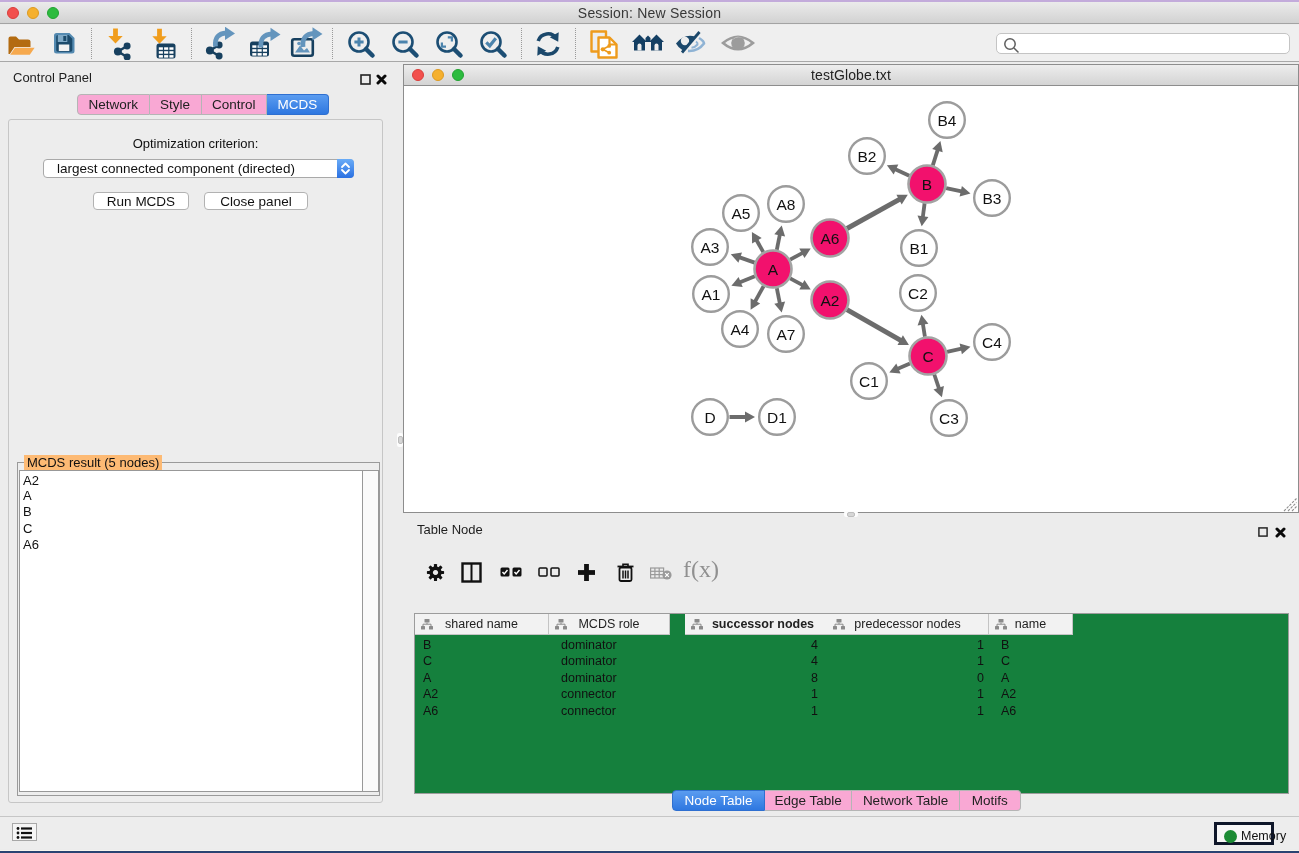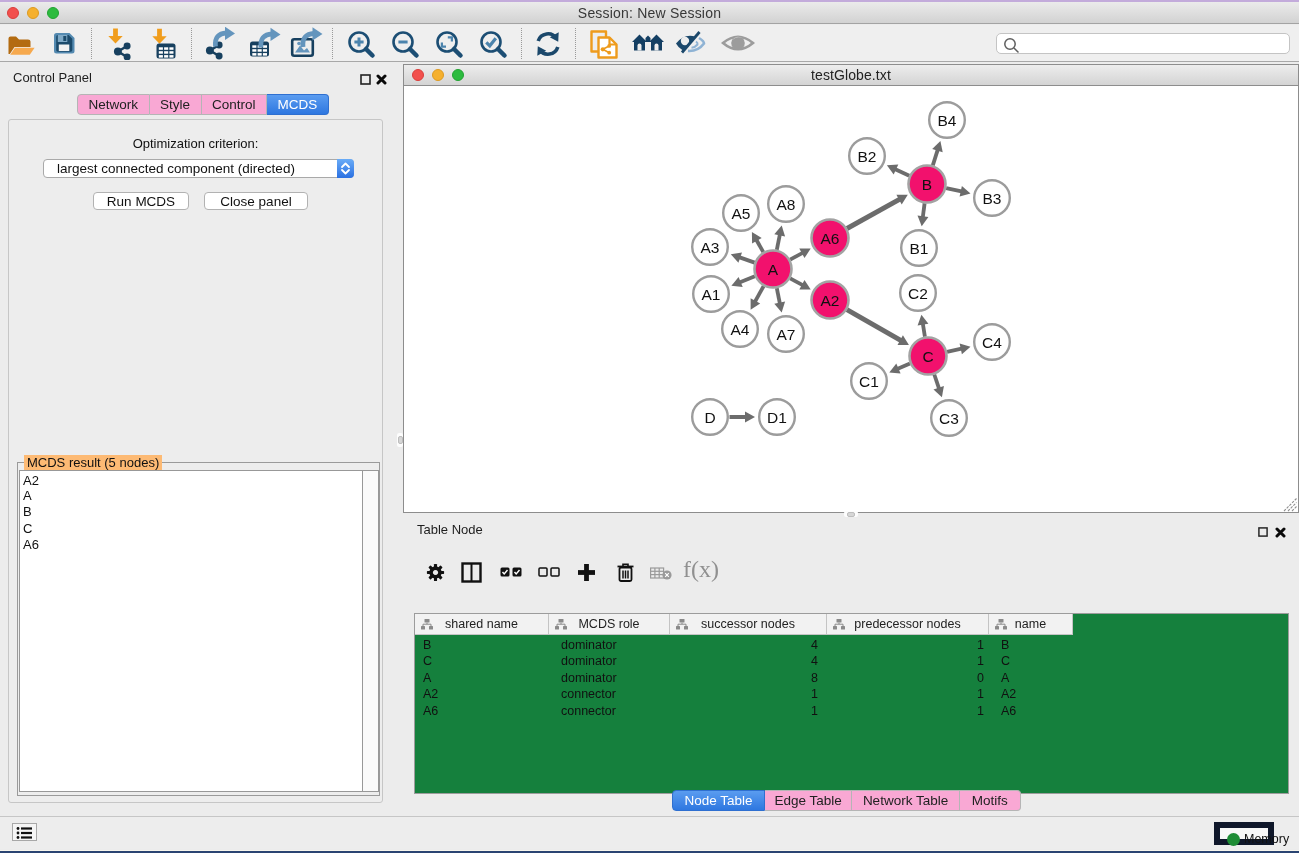--- a/index.html
+++ b/index.html
@@ -58,21 +58,21 @@
   font-size:12.5px; color:#222; text-align:center; line-height:21px; }
 .tr { position:absolute; font-size:12.5px; color:#111; height:16.4px; line-height:16.4px; width:860px; }
 
 
 
 #bot-tabs { left:672px; top:790px; height:21px; }
 
 
 #statusbar { left:0; top:816px; width:1299px; height:33px; background:#ededed; border-top:1px solid #c6c6c6; }
 #listbtn { left:12px; top:823px; width:25px; height:18px; background:#f5f5f5; border:1px solid #a8a8a8; }
-#membtn { left:1214px; top:822px; width:60px; height:23px; background:#f7f7f7; border:6px solid #0f172a; font-size:12.5px; color:#111; }
+#membtn { left:1214px; top:822px; width:60px; height:23px; background:#f7f7f7; border:3px solid #0f172a; font-size:12.5px; color:#111; }
 </style>
 </head>
 <body>
 <div class="abs" id="topstrip"></div>
 
 <div class="abs" id="titlebar">
   <div class="title">Session: New Session</div>
 </div>
 <div class="abs light" style="left:7px; background:#f2504d; border:0.5px solid #da3e3c;"></div>
 <div class="abs light" style="left:27px; background:#f5b02e; border:0.5px solid #dd9a21;"></div>
@@ -426,21 +426,21 @@
         <rect x="0" y="7" width="4" height="3.6" rx="0.5" fill="#8a8a8a"></rect>
         <rect x="8" y="7" width="4" height="3.6" rx="0.5" fill="#8a8a8a"></rect>
         <path d="M6 3.6 L6 5.2 M2 7 L2 5.2 L10 5.2 L10 7" stroke="#8a8a8a" stroke-width="1" fill="none"></path>
       </svg>shared name</div>
 <div class="th" style="left:134px; width:121px;"><svg style="position:absolute;left:6px;top:5px;" width="12" height="11" viewBox="0 0 12 11">
         <rect x="3.5" y="0" width="5" height="3.6" rx="0.5" fill="#8a8a8a"></rect>
         <rect x="0" y="7" width="4" height="3.6" rx="0.5" fill="#8a8a8a"></rect>
         <rect x="8" y="7" width="4" height="3.6" rx="0.5" fill="#8a8a8a"></rect>
         <path d="M6 3.6 L6 5.2 M2 7 L2 5.2 L10 5.2 L10 7" stroke="#8a8a8a" stroke-width="1" fill="none"></path>
       </svg>MCDS role</div>
-<div class="th" style="left:255px; width:157px;"><svg style="position:absolute;left:6px;top:5px;" width="12" height="11" viewBox="0 0 12 11">
+<div class="th" style="left:270px; width:157px;font-weight:bold;"><svg style="position:absolute;left:6px;top:5px;" width="12" height="11" viewBox="0 0 12 11">
         <rect x="3.5" y="0" width="5" height="3.6" rx="0.5" fill="#8a8a8a"></rect>
         <rect x="0" y="7" width="4" height="3.6" rx="0.5" fill="#8a8a8a"></rect>
         <rect x="8" y="7" width="4" height="3.6" rx="0.5" fill="#8a8a8a"></rect>
         <path d="M6 3.6 L6 5.2 M2 7 L2 5.2 L10 5.2 L10 7" stroke="#8a8a8a" stroke-width="1" fill="none"></path>
       </svg>successor nodes</div>
 <div class="th" style="left:412px; width:162px;"><svg style="position:absolute;left:6px;top:5px;" width="12" height="11" viewBox="0 0 12 11">
         <rect x="3.5" y="0" width="5" height="3.6" rx="0.5" fill="#8a8a8a"></rect>
         <rect x="0" y="7" width="4" height="3.6" rx="0.5" fill="#8a8a8a"></rect>
         <rect x="8" y="7" width="4" height="3.6" rx="0.5" fill="#8a8a8a"></rect>
         <path d="M6 3.6 L6 5.2 M2 7 L2 5.2 L10 5.2 L10 7" stroke="#8a8a8a" stroke-width="1" fill="none"></path>

